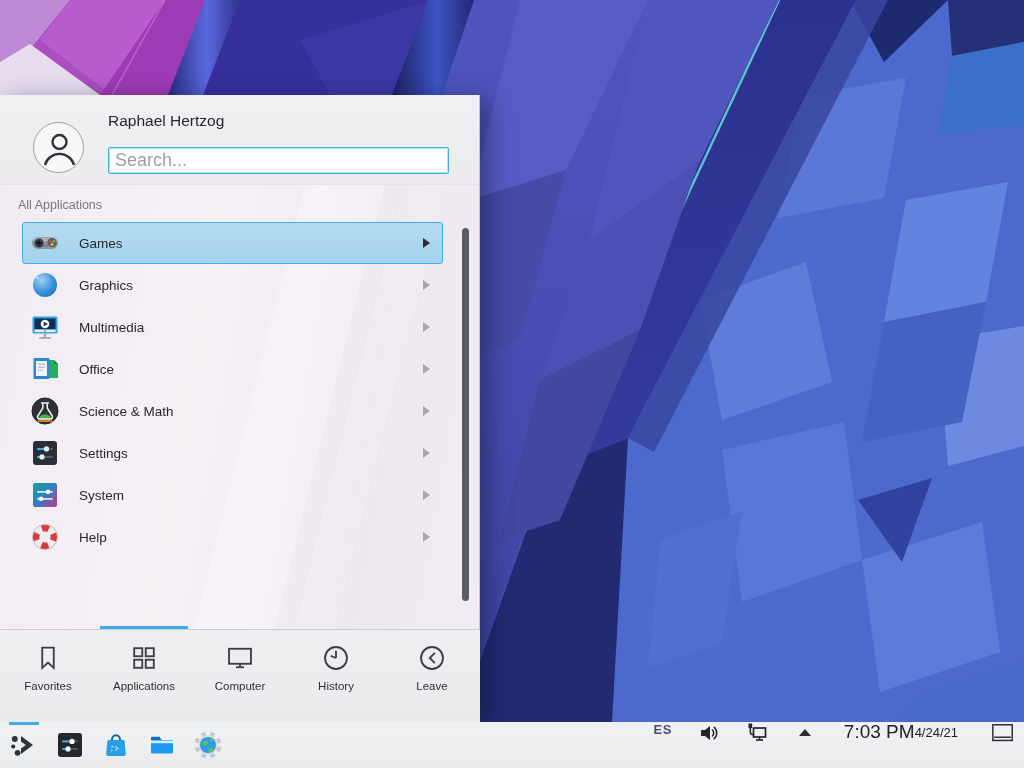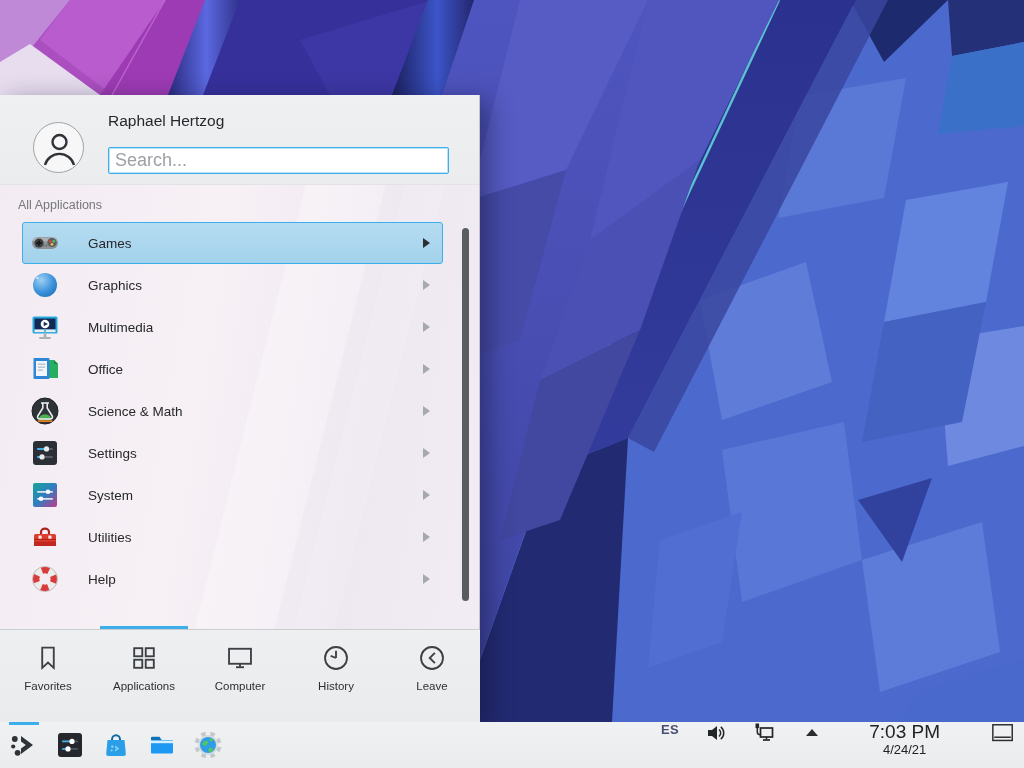--- a/index.html
+++ b/index.html
@@ -35,21 +35,21 @@
     background:#ffffff;padding:0 6px;font-size:18px;color:#232629;outline:none;
     box-shadow:0 0 0 1px rgba(61,174,233,.35) inset;
     font-family:"Liberation Sans","DejaVu Sans",sans-serif;
   }
   #search-input::placeholder{color:#9da1a5;opacity:1;}
   #section-label{position:absolute;left:18px;top:103px;font-size:12.5px;color:#75787b;}
   
   #app-list{position:absolute;left:0;top:127px;width:480px;height:407px;overflow:hidden;}
   .app-row{
     position:relative;height:42px;margin-left:22px;width:421px;box-sizing:border-box;
-    display:flex;align-items:center;border:1px solid transparent;border-radius:3px;gap:9px;
+    display:flex;align-items:center;border:1px solid transparent;border-radius:3px;
   }
   .app-row.selected{
     background:linear-gradient(180deg,#b5dcf1,#a3d2ec);
     border:1px solid #3daee9;
   }
   .app-row .cat-icon{width:32px;height:32px;margin-left:6px;flex:0 0 32px;}
   .app-row .cat-label{margin-left:18px;font-size:13.5px;color:#26282a;}
   .app-row .arrow{
     position:absolute;right:12px;top:50%;margin-top:-5px;width:0;height:0;
     border-left:7px solid #a6a9ac;border-top:5px solid transparent;border-bottom:5px solid transparent;
@@ -71,21 +71,21 @@
     position:absolute;left:0;top:722px;width:1024px;height:46px;
     background:linear-gradient(180deg,#f0f1f3,#ebecee);
     display:flex;align-items:center;
   }
   #task-launchers{display:flex;align-items:center;gap:16px;padding-left:9px;}
   .task-icon{position:relative;width:30px;height:30px;}
   .task-icon .active-line{position:absolute;left:0;top:-8px;width:30px;height:3px;background:#3daee9;}
   #tray{position:absolute;right:8px;top:0;height:58px;display:flex;align-items:flex-start;gap:26px;}
   #kbd-layout{font-size:13px;font-weight:bold;color:#474f74;letter-spacing:.5px;}
   .tray-icon{width:22px;height:22px;}
-  #clock{display:flex;flex-direction:column;align-items:center;line-height:1;margin:0 20px;}
+  #clock{display:flex;flex-direction:row;align-items:center;line-height:1;margin:0 2px;}
   #clock-time{font-size:19px;color:#202326;}
   #clock-date{font-size:13px;color:#202326;margin-top:2px;}
   #show-desktop{width:26px;height:24px;margin-left:4px;}
 </style>
 </head>
 <body>
 
 <div id="stage">
 
   <svg id="wallpaper" viewBox="0 0 1024 768" preserveAspectRatio="none">
@@ -262,32 +262,20 @@
                   <stop offset="1" stop-color="#c2398a"></stop>
       </linearGradient>
               </defs>
       <rect x="4" y="4" width="24" height="24" rx="2" fill="url(#sysg)"></rect>
       <rect x="8" y="12" width="16" height="1.7" rx="0.85" fill="#eef2f4" opacity="0.9"></rect>
       <circle cx="19" cy="12.8" r="2.3" fill="#ffffff"></circle>
       <rect x="8" y="19" width="16" height="1.7" rx="0.85" fill="#eef2f4" opacity="0.9"></rect>
       <circle cx="12" cy="19.8" r="2.3" fill="#ffffff"></circle>
             </svg></span>
           <span class="cat-label">System</span>
-          <span class="arrow"></span>
-        </div>
-        <div class="app-row">
-          <span class="cat-icon"><svg viewBox="0 0 32 32" width="100%" height="100%">
-      <path d="M12,13.5 v-2.5 a4,3.4 0 0 1 8,0 v2.5" fill="none" stroke="#a8241d" stroke-width="2.2"></path>
-      <rect x="5" y="13" width="22" height="12" rx="1.5" fill="#df3c30"></rect>
-      <rect x="5" y="20.5" width="22" height="4.5" fill="#c0281f"></rect>
-      <rect x="5" y="17.8" width="22" height="1" fill="#a81f16"></rect>
-      <rect x="9.5" y="14.6" width="3.2" height="3.2" rx="0.5" fill="#f5e9e7"></rect>
-      <rect x="19.3" y="14.6" width="3.2" height="3.2" rx="0.5" fill="#f5e9e7"></rect>
-            </svg></span>
-          <span class="cat-label">Utilities</span>
           <span class="arrow"></span>
         </div>
         <div class="app-row">
           <span class="cat-icon"><svg viewBox="0 0 32 32" width="100%" height="100%">
       <circle cx="16" cy="16" r="12.5" fill="#ececec" stroke="#bdbdbd" stroke-width="1"></circle>
       <circle cx="16" cy="16" r="8.7" fill="none" stroke="#d93a3a" stroke-width="6.4" stroke-dasharray="6.83 6.83" transform="rotate(-22 16 16)"></circle>
       <circle cx="16" cy="16" r="5.4" fill="#f3edf3"></circle>
             </svg></span>
           <span class="cat-label">Help</span>
           <span class="arrow"></span>

